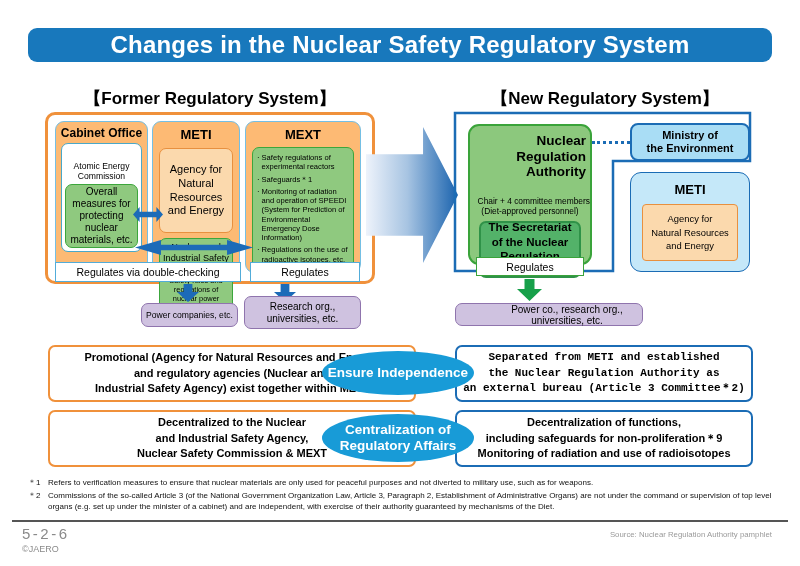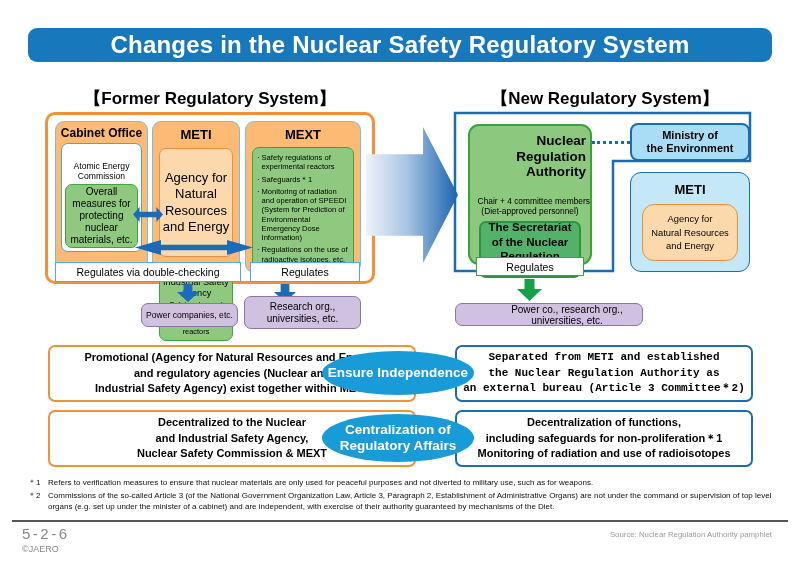--- a/index.html
+++ b/index.html
@@ -72,21 +72,21 @@
   <div class="abs column" style="left:55px;top:121px;width:93px;height:152px;">
     <div class="col-title" style="font-size:12px;margin-top:4px;">Cabinet Office</div>
     <div class="white-inner" style="margin:3px 5px 0;padding:18px 1px 3px;">
       <div style="font-size:8.6px;line-height:1.15;">Atomic Energy Commission</div>
       <div class="green-box" style="margin:2px 2px 0;padding:1px;font-size:10px;line-height:1.2;">Overall measures for protecting nuclear materials, etc.</div>
     </div>
   </div>
 
   <div class="abs column" style="left:152px;top:121px;width:88px;height:152px;">
     <div class="col-title" style="font-size:13px;margin-top:5px;">METI</div>
-    <div class="orange-box" style="margin:6px 6px 0;padding:21px 1px;font-size:13px;line-height:1.25;">Agency for Natural Resources and Energy</div>
+    <div class="orange-box" style="margin:6px 6px 0;padding:14px 1px;font-size:11px;line-height:1.25;">Agency for Natural Resources and Energy</div>
     <div class="green-box" style="margin:5px 6px 0;padding:3px 1px;">
       <div style="font-size:9.2px;line-height:1.2;">Nuclear and Industrial Safety Agency</div>
       <div style="font-size:7.4px;line-height:1.2;margin-top:2px;">Safety rules and regulations of nuclear power reactors</div>
     </div>
   </div>
 
   <div class="abs column" style="left:245px;top:121px;width:116px;height:152px;">
     <div class="col-title" style="font-size:13px;margin-top:5px;">MEXT</div>
     <div class="green-box bullets" style="margin:5px 6px 0;padding:5px 3px 2px 4px;">
       <div class="bullet-row">
@@ -140,21 +140,21 @@
 
   <div class="abs regulates-new center" style="left:476px;top:257px;width:108px;height:19px;z-index:3;">Regulates</div>
 
   <div class="abs blue-lightbox col-center" style="left:630px;top:123px;width:120px;height:38px;z-index:2;">
     <div>Ministry of</div>
     <div>the Environment</div>
   </div>
 
   <div class="abs meti-new" style="left:630px;top:172px;width:120px;height:100px;">
     <div style="font-weight:bold;font-size:13px;text-align:center;margin-top:9px;">METI</div>
-    <div class="orange-box col-center" style="margin:7px 11px 0;height:55px;font-size:9.4px;line-height:1.45;border-radius:12px;">
+    <div class="orange-box col-center" style="margin:7px 11px 0;height:55px;font-size:9.4px;line-height:1.45;border-radius:4px;">
       <div>Agency for</div>
       <div>Natural Resources</div>
       <div>and Energy</div>
     </div>
   </div>
 
   <div class="abs down-arrow-green" style="left:517px;top:279px;width:25px;height:22px;"></div>
   <div class="abs purple-box center" style="left:455px;top:303px;width:188px;height:23px;font-size:10px;padding-left:36px;">Power co., research org., universities, etc.</div>
 
   <div class="abs cmp-box cmp-orange col-center" style="left:48px;top:345px;width:368px;height:57px;">
@@ -169,21 +169,21 @@
   </div>
   <div class="abs oval center" style="left:322px;top:351px;width:152px;height:44px;z-index:4;">Ensure Independence</div>
 
   <div class="abs cmp-box cmp-orange col-center" style="left:48px;top:410px;width:368px;height:57px;">
     <div>Decentralized to the Nuclear</div>
     <div>and Industrial Safety Agency,</div>
     <div>Nuclear Safety Commission &amp; MEXT</div>
   </div>
   <div class="abs cmp-box cmp-blue col-center" style="left:455px;top:410px;width:298px;height:57px;">
     <div>Decentralization of functions,</div>
-    <div>including safeguards for non-proliferation＊1</div>
+    <div>including safeguards for non-proliferation＊9</div>
     <div>Monitoring of radiation and use of radioisotopes</div>
   </div>
   <div class="abs oval col-center" style="left:322px;top:414px;width:152px;height:48px;z-index:4;">
     <div>Centralization of</div>
     <div>Regulatory Affairs</div>
   </div>
 
   <div class="abs" style="left:28px;top:478px;width:748px;">
     <div class="footnote">
       <span class="mark">＊1</span>

